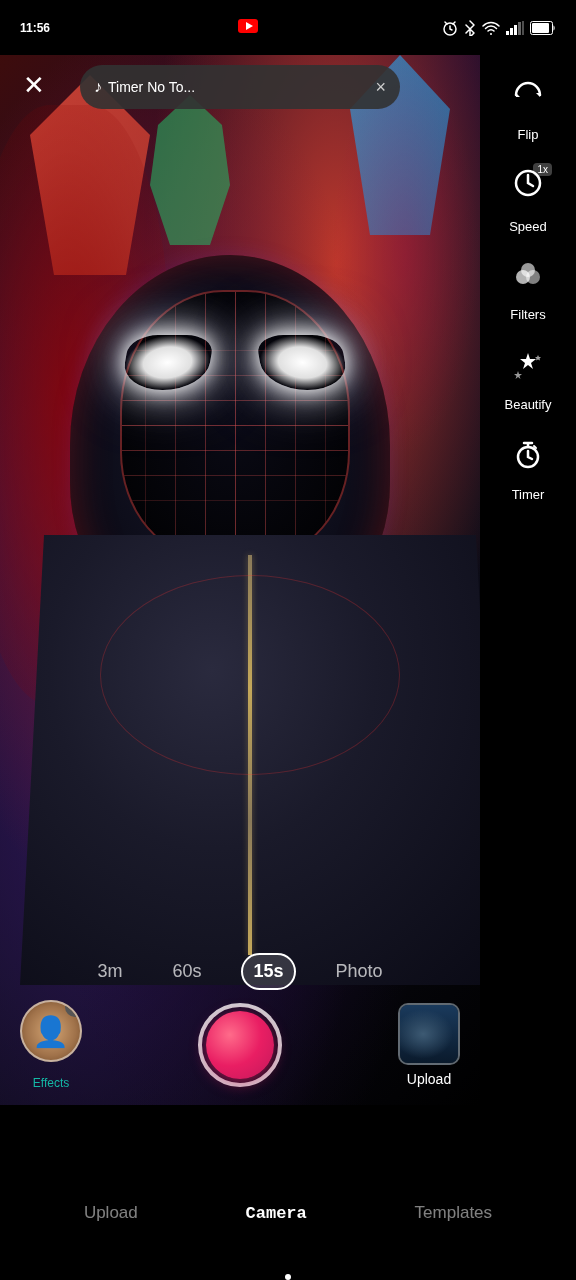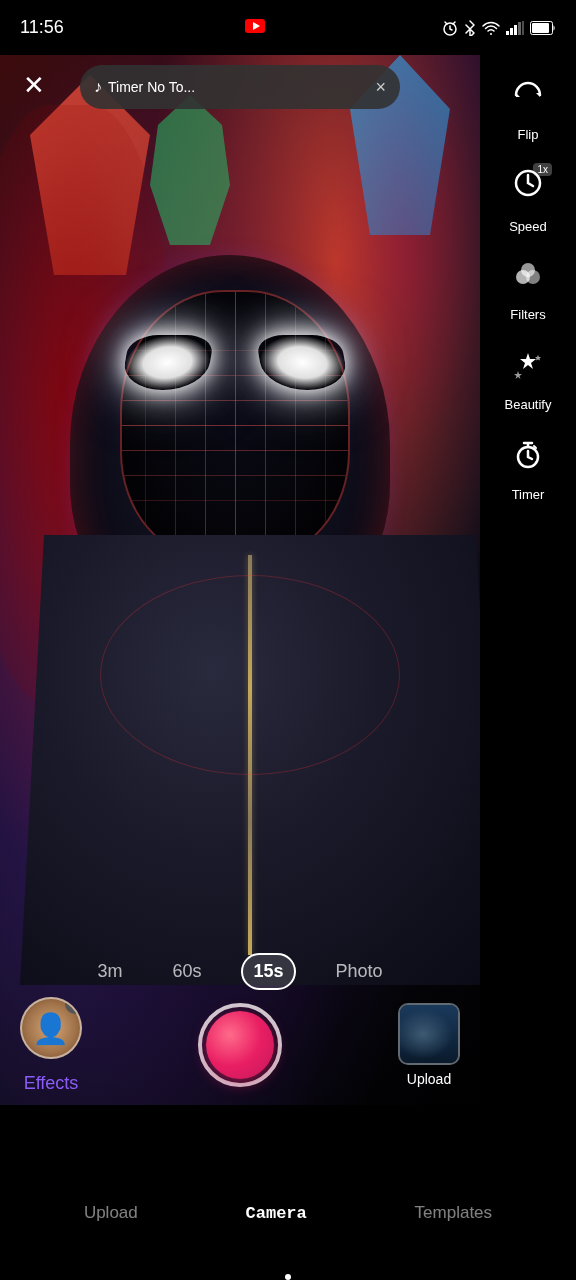--- a/index.html
+++ b/index.html
@@ -24,22 +24,22 @@
       display: flex;
       align-items: center;
       justify-content: space-between;
       padding: 0 20px;
       z-index: 100;
       background: rgba(0,0,0,0.3);
     }
 
     .status-time {
       color: #fff;
-      font-size: 18px;
-      font-weight: 400;
+      font-size: 12px;
+      font-weight: 700;
       text-align: center;
     }
 
     .status-icons {
       display: flex;
       align-items: center;
       gap: 6px;
     }
 
     .youtube-icon {
@@ -427,22 +427,22 @@
       border-radius: 50%;
       display: flex;
       align-items: center;
       justify-content: center;
       font-size: 12px;
       color: #fff;
       z-index: 10;
     }
 
     .effects-label {
-      font-size: 18px;
-      color: #8b5cf6;
+      font-size: 12px;
+      color: #14b8a6;
       margin-top: 8px;
     }
 
     
     .record-btn {
       width: 84px;
       height: 84px;
       border-radius: 50%;
       background: transparent;
       border: 4px solid rgba(255,255,255,0.8);

